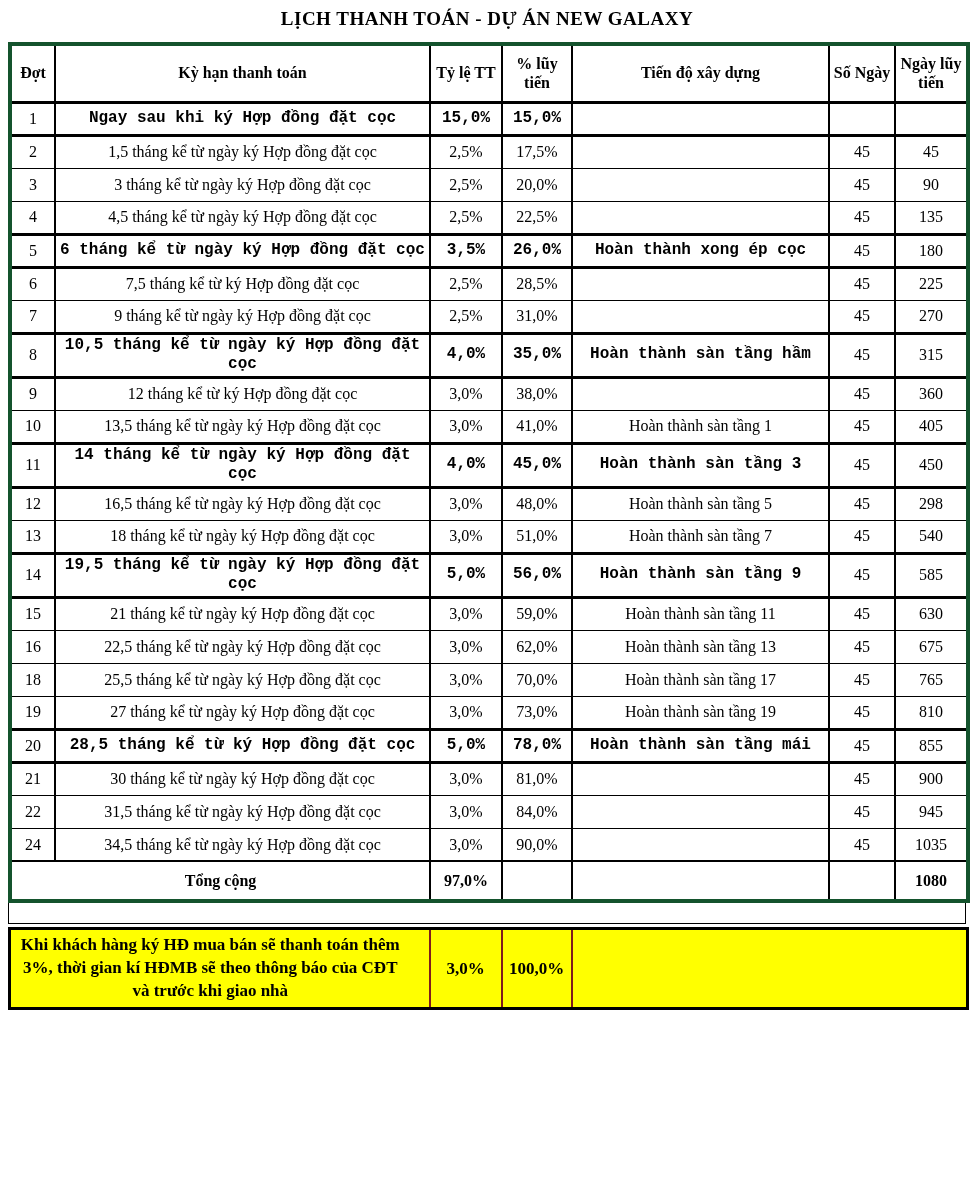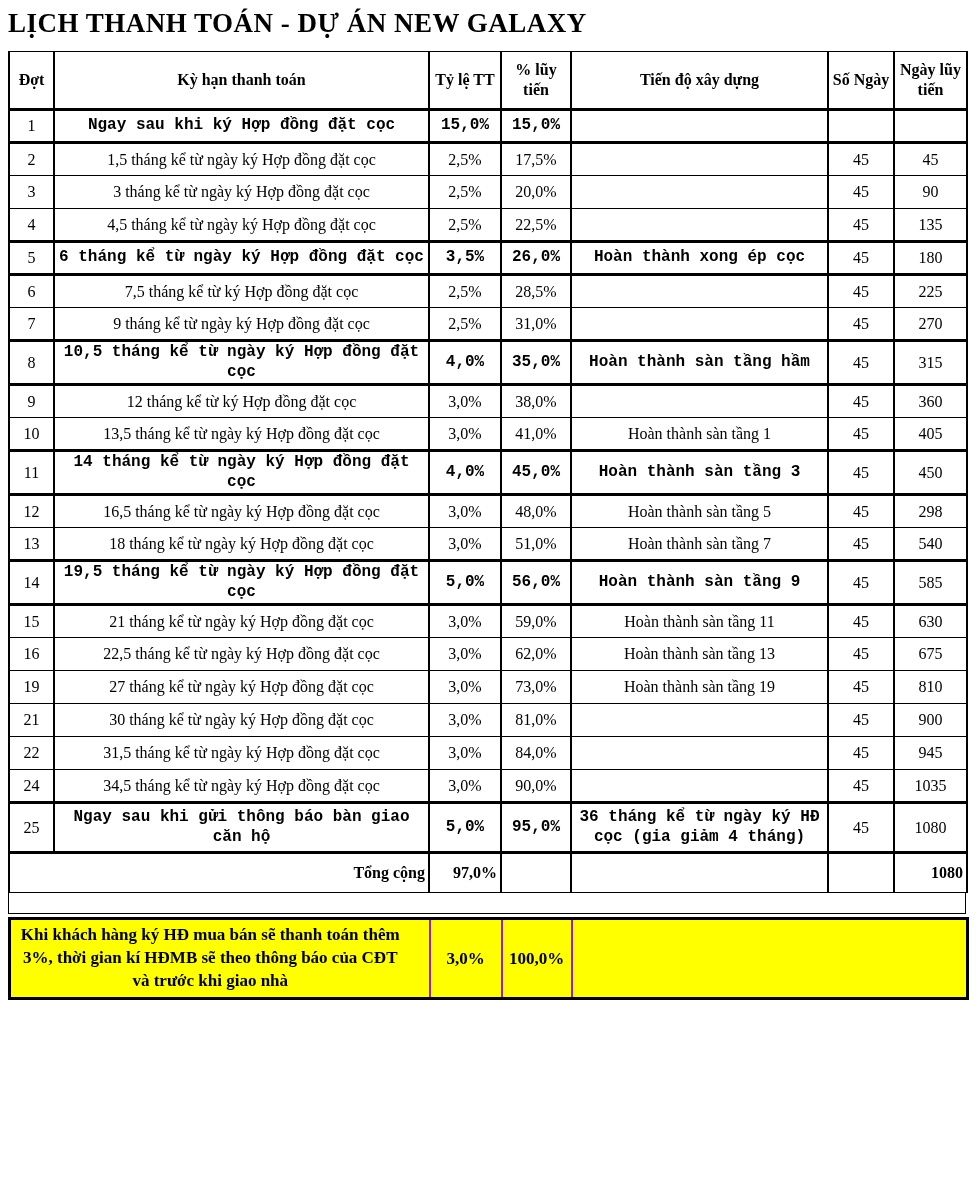--- a/index.html
+++ b/index.html
@@ -5,31 +5,31 @@
   * { box-sizing: border-box; }
   html, body {
     margin: 0; padding: 0;
     width: 978px;
     background: #ffffff;
     color: #000000;
     font-family: "Liberation Serif", "DejaVu Serif", serif;
   }
   .page { width: 978px; padding: 4px 12px 6px 8px; }
   .title {
-    font-size: 27px;
+    font-size: 19px;
     font-weight: bold;
-    text-align: left;
+    text-align: center;
     margin: 4px 0 12px 0;
     letter-spacing: 0.5px;
   }
   table.sched {
     border-collapse: collapse;
     table-layout: fixed;
     width: 958px;
-    border: 1px solid #14532d;
+    border: 4px solid #14532d;
   }
   table.sched th, table.sched td {
     border: 1px solid #000;
     border-left-width: 2px;
     border-right-width: 2px;
     vertical-align: middle;
     padding: 1px 3px;
     overflow: hidden;
     font-size: 16px;
     line-height: 1.22;
@@ -41,37 +41,37 @@
     height: 58px;
     border-bottom-width: 3px;
     padding: 2px 1px;
   }
   table.sched td { height: 33px; text-align: center; }
   td.c-term { text-align: left; padding-left: 6px; padding-right: 4px; }
   tr.tall-row td { height: 50px; }
   tr.bold-row td { border-top-width: 3px; border-bottom-width: 3px; }
   
   tr.bold-row td:nth-child(n+2):nth-child(-n+5) { font-weight: bold; font-family: Liberation Mono, monospace; }
-  tr.total-row td { border-top-width: 2px; font-weight: bold; height: 40px; text-align: right; }
+  tr.total-row td { border-top-width: 2px; font-weight: bold; height: 40px; }
   .spacer {
     width: 958px;
     height: 21px;
     border-left: 1px solid #000;
     border-right: 1px solid #000;
     border-bottom: 1px solid #000;
   }
   table.footer {
     margin-top: 3px;
     border-collapse: collapse;
     table-layout: fixed;
     width: 958px;
     border: 3px solid #000;
   }
   table.footer td {
-    border: 2px solid #a21caf;
+    border: 2px solid #7f1d1d;
     background: #ffff00;
     font-weight: bold;
     font-size: 17px;
     vertical-align: middle;
     height: 70px;
     text-align: center;
   }
   td.note-cell {
     text-align: left;
     padding: 4px 24px 4px 5px;
@@ -245,28 +245,46 @@
         <tr class="">
           <td class="c-dot">16</td>
           <td class="c-term">22,5 tháng kể từ ngày ký Hợp đồng đặt cọc</td>
           <td class="c-rate">3,0%</td>
           <td class="c-cum">62,0%</td>
           <td class="c-prog">Hoàn thành sàn tầng 13</td>
           <td class="c-days">45</td>
           <td class="c-cdays">675</td>
         </tr>
         <tr class="">
+          <td class="c-dot">18</td>
+          <td class="c-term">25,5 tháng kể từ ngày ký Hợp đồng đặt cọc</td>
+          <td class="c-rate">3,0%</td>
+          <td class="c-cum">70,0%</td>
+          <td class="c-prog">Hoàn thành sàn tầng 17</td>
+          <td class="c-days">45</td>
+          <td class="c-cdays">765</td>
+        </tr>
+        <tr class="">
           <td class="c-dot">19</td>
           <td class="c-term">27 tháng kể từ ngày ký Hợp đồng đặt cọc</td>
           <td class="c-rate">3,0%</td>
           <td class="c-cum">73,0%</td>
           <td class="c-prog">Hoàn thành sàn tầng 19</td>
           <td class="c-days">45</td>
           <td class="c-cdays">810</td>
         </tr>
+        <tr class="bold-row">
+          <td class="c-dot">20</td>
+          <td class="c-term">28,5 tháng kể từ ký Hợp đồng đặt cọc</td>
+          <td class="c-rate">5,0%</td>
+          <td class="c-cum">78,0%</td>
+          <td class="c-prog">Hoàn thành sàn tầng mái</td>
+          <td class="c-days">45</td>
+          <td class="c-cdays">855</td>
+        </tr>
         <tr class="">
           <td class="c-dot">21</td>
           <td class="c-term">30 tháng kể từ ngày ký Hợp đồng đặt cọc</td>
           <td class="c-rate">3,0%</td>
           <td class="c-cum">81,0%</td>
           <td class="c-prog"></td>
           <td class="c-days">45</td>
           <td class="c-cdays">900</td>
         </tr>
         <tr class="">
@@ -279,29 +297,20 @@
           <td class="c-cdays">945</td>
         </tr>
         <tr class="">
           <td class="c-dot">24</td>
           <td class="c-term">34,5 tháng kể từ ngày ký Hợp đồng đặt cọc</td>
           <td class="c-rate">3,0%</td>
           <td class="c-cum">90,0%</td>
           <td class="c-prog"></td>
           <td class="c-days">45</td>
           <td class="c-cdays">1035</td>
-        </tr>
-        <tr class="bold-row tall-row">
-          <td class="c-dot">25</td>
-          <td class="c-term">Ngay sau khi gửi thông báo bàn giao căn hộ</td>
-          <td class="c-rate">5,0%</td>
-          <td class="c-cum">95,0%</td>
-          <td class="c-prog">36 tháng kể từ ngày ký HĐ cọc (gia giảm 4 tháng)</td>
-          <td class="c-days">45</td>
-          <td class="c-cdays">1080</td>
         </tr>
       </tbody>
     <tbody>
       <tr class="total-row">
         <td colspan="2">Tổng cộng</td>
         <td>97,0%</td>
         <td></td>
         <td></td>
         <td></td>
         <td>1080</td>

